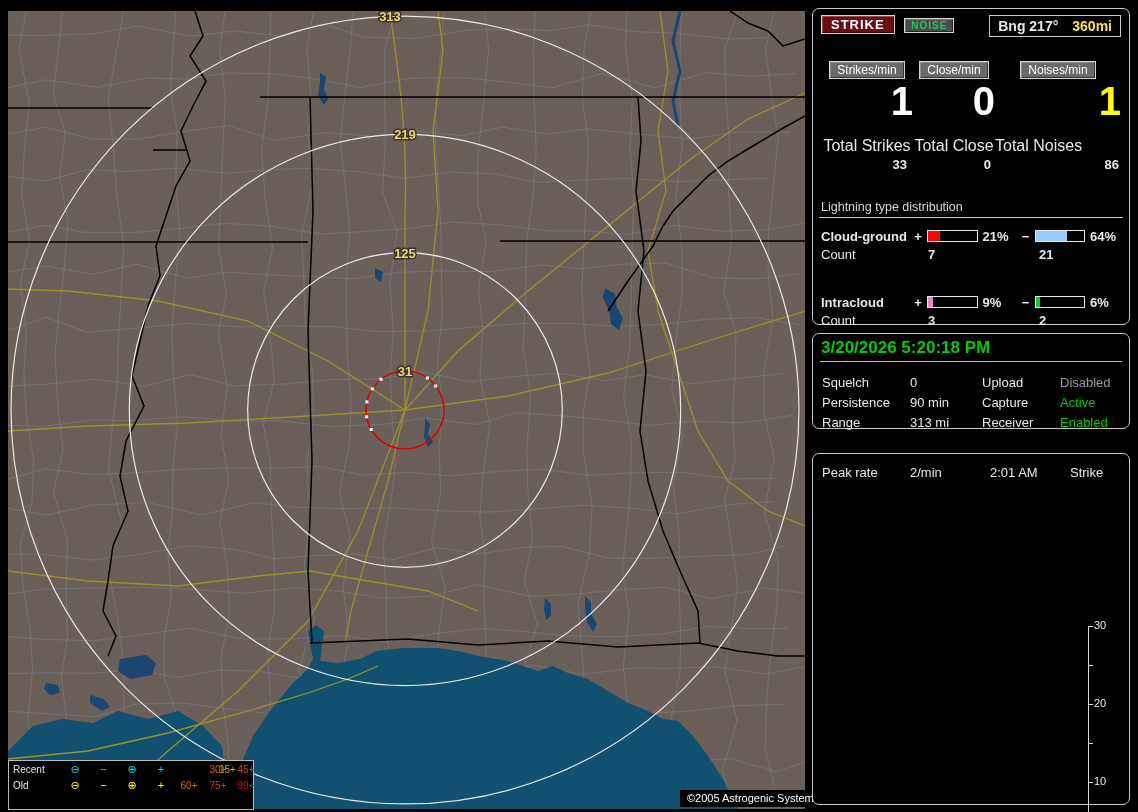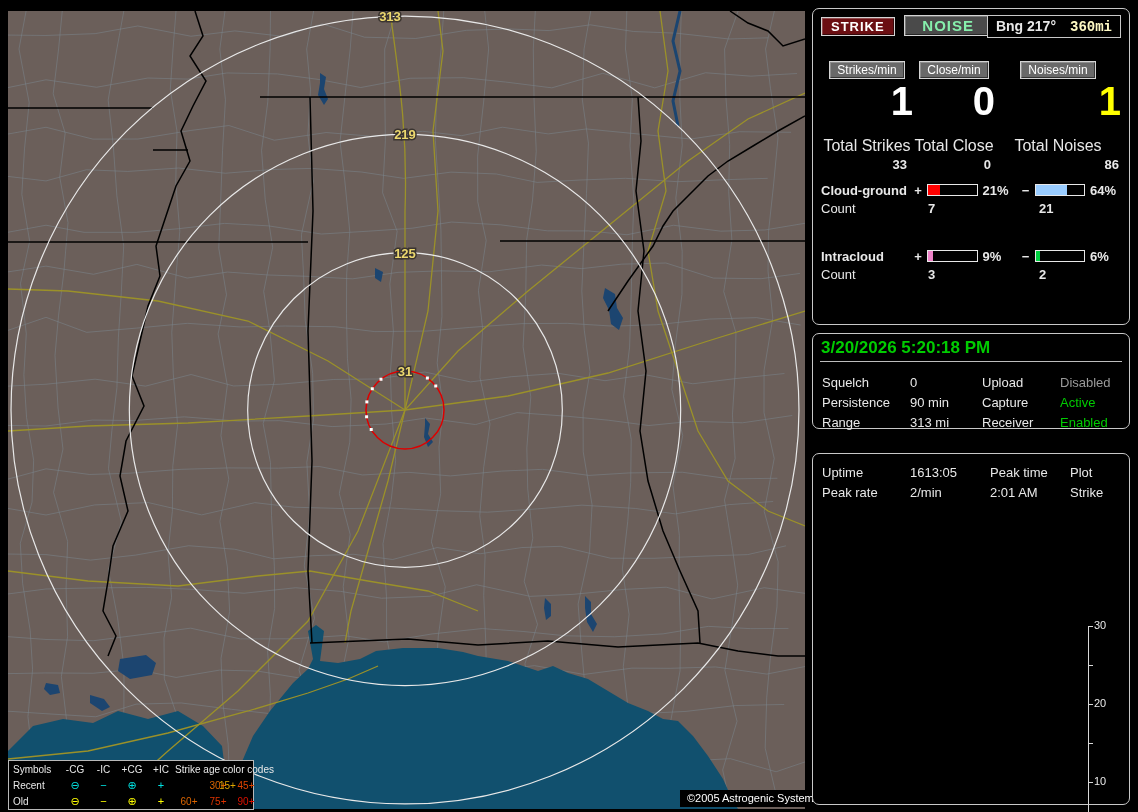--- a/index.html
+++ b/index.html
@@ -21,24 +21,24 @@
   
   .pbox { position:absolute; left:812px; width:318px; background:#000;
           border:1px solid #c8c8c8; border-radius:7px; color:#e8e8e8; font-size:13px; }
   #box-stats { top:8px;  height:317px; }
   #box-status{ top:333px; height:96px; }
   #box-info  { top:453px; height:352px; }
   .btn3d { display:inline-block; border:1px solid #d4d4d4; color:#fff; text-align:center;
            box-shadow:inset 1px 1px 0 rgba(255,255,255,.25), inset -1px -1px 0 rgba(0,0,0,.5);
            cursor:default; }
   #strike-btn { background:#6b0e12; font-weight:bold; font-size:13px; padding:1px 9px; letter-spacing:1px; }
-  #noise-btn  { background:#4a4a4a; font-weight:bold; font-size:15px; padding:1px 17px; color:#86efac; letter-spacing:1px; }
+  #noise-btn  { background:#4a4a4a; font-weight:bold; font-size:10px; padding:1px 6px; color:#22c55e; letter-spacing:1px; }
   #bng-box { position:absolute; right:8px; top:6px; border:1px solid #c8c8c8; background:#000;
              font-weight:bold; font-size:14px; padding:2px 8px; }
-  #bng-box .mi { color:#fef9c3; margin-left:14px;font-family:Liberation Mono, monospace; }
+  #bng-box .mi { color:#fde047; margin-left:14px; }
   .colgrid { display:grid; grid-template-columns:92px 82px 1fr; padding:0 8px; }
   .rate-btn { background:#696969; font-size:12px; padding:1px 7px; font-weight:normal; }
   .bignum { font-size:40px; font-weight:bold; text-align:right; line-height:1.0; }
   .tlabel { font-size:16px; text-align:center; white-space:nowrap; }
   .tval   { font-size:13px; text-align:right; font-weight:bold; }
   .sechead { color:#d8d8d8; font-size:12.5px; border-bottom:1px solid #cfcfcf;
              margin:0 6px; padding:2px 2px 3px; }
   .distrow { display:flex; align-items:center; padding:0 8px; height:22px; }
   .dname { width:94px; font-weight:bold; white-space:nowrap; }
   .sign  { width:13px; font-weight:bold; text-align:center; }
@@ -140,28 +140,20 @@
       <rect x="417.8694810176908" y="365.5530702727293" width="3" height="3" fill="#ffffff"></rect>
       <rect x="371.4892024622993" y="366.76758060933787" width="3" height="3" fill="#ffffff"></rect>
       <rect x="362.7918478501285" y="376.2590776344139" width="3" height="3" fill="#ffffff"></rect>
       <rect x="357.35224357138156" y="389.39144405810737" width="3" height="3" fill="#ffffff"></rect>
       <rect x="357.0924976325239" y="404.27227892901027" width="3" height="3" fill="#ffffff"></rect>
       <rect x="361.7250092524069" y="417" width="3" height="3" fill="#ffffff"></rect>
     </svg>
 
   <div id="legend">
     <div class="lgrid">
-      <span class="lab">Symbols</span>
-      <span>-CG</span>
-      <span>-IC</span>
-      <span>+CG</span>
-      <span>+IC</span>
-      <span style="grid-column:6/9;white-space:nowrap">Strike age color codes</span>
-    </div>
-    <div class="lgrid">
       <span class="lab">Recent</span>
       <span class="sym" style="color: rgb(0, 224, 224);">⊖</span>
       <span class="sym" style="color: rgb(0, 224, 224);">−</span>
       <span class="sym" style="color: rgb(0, 224, 224);">⊕</span>
       <span class="sym" style="color: rgb(0, 224, 224);">+</span>
       <span style="color: rgb(223, 167, 0); margin-left: 44px;">15+</span>
       <span style="color: rgb(221, 102, 0);">30+</span>
       <span style="color: rgb(221, 68, 0);">45+</span>
     </div>
     <div class="lgrid">
@@ -191,28 +183,29 @@
     <span style="text-align:center"><span class="btn3d rate-btn">Noises/min</span></span>
   </div>
   <div class="colgrid" style="margin-top:2px;">
     <span class="bignum" style="color: rgb(255, 255, 255);">1</span>
     <span class="bignum" style="color: rgb(255, 255, 255);">0</span>
     <span class="bignum" style="color: rgb(255, 255, 0);">1</span>
   </div>
   <div class="colgrid" style="margin-top:16px;">
     <span class="tlabel">Total Strikes</span>
     <span class="tlabel">Total Close</span>
-    <span class="tlabel" style="text-align:center">Total Noises</span>
+    <span class="tlabel" style="text-align:left">Total Noises</span>
   </div>
   <div class="colgrid" style="margin-top:2px;">
     <span class="tval" style="padding-right:6px">33</span>
     <span class="tval" style="padding-right:4px">0</span>
     <span class="tval" style="padding-right:2px">86</span>
   </div>
 
+  <div class="sechead" style="margin-top:26px">Lightning type distribution</div>
 
   <div class="distrow" style="margin-top:7px">
     <span class="dname">Cloud-ground</span>
     <span class="sign">+</span>
     <span class="pbar">
         <i style="background: rgb(255, 0, 0); width: 25%;"></i>
       </span>
     <span class="pct">21%</span>
     <span class="sign">−</span>
     <span class="pbar">
@@ -266,26 +259,20 @@
       <span>Range</span>
       <span>313 mi</span>
       <span>Receiver</span>
       <span style="color: rgb(0, 204, 0);">Enabled</span>
     </div>
   </div>
 </div>
 
 <div class="pbox" id="box-info">
   <div style="margin-top:8px">
-    <div class="srow" style="grid-template-columns:88px 80px 80px 1fr">
-      <span>Uptime</span>
-      <span>1613:05</span>
-      <span>Peak time</span>
-      <span>Plot</span>
-    </div>
     <div class="srow" style="grid-template-columns:88px 80px 80px 1fr">
       <span>Peak rate</span>
       <span>2/min</span>
       <span>2:01 AM</span>
       <span>Strike</span>
     </div>
   </div>
   <div id="trend">
       <div class="axis" style="left: 275px; top: 90px; width: 1px; height: 234px;"></div>
       <div class="tick" style="left: 275px; top: 90px; width: 5px; height: 1px;"></div>

